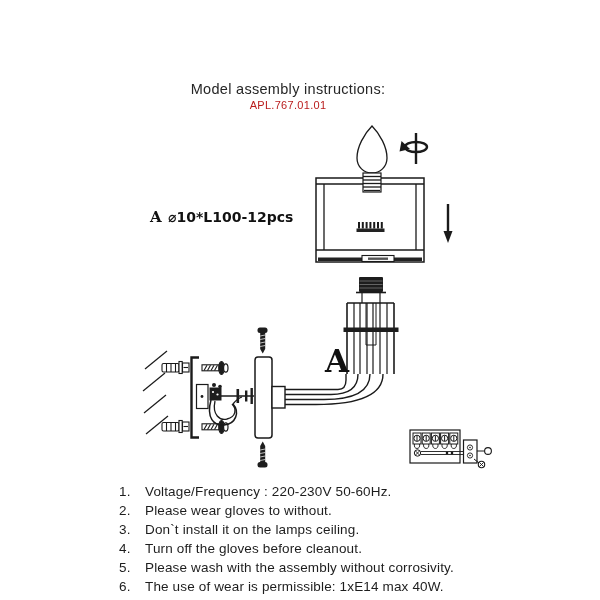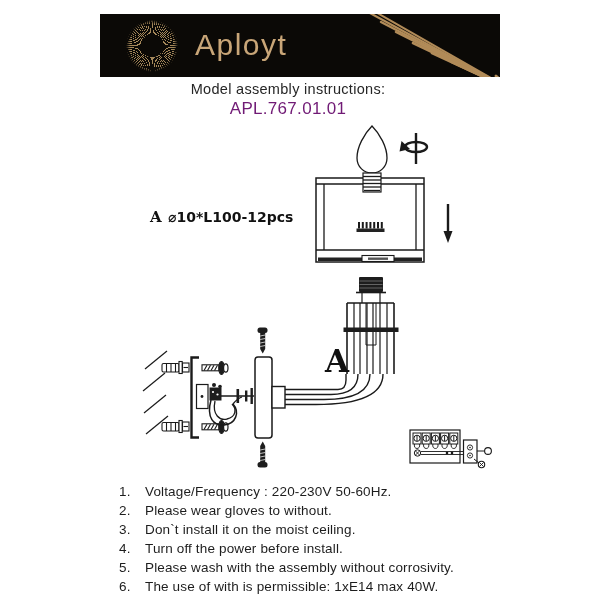--- a/index.html
+++ b/index.html
@@ -12,51 +12,34 @@
       background:
         radial-gradient(circle at 50% 50%, #0b0906 0 11px, rgba(11,9,6,0) 11.5px),
         radial-gradient(circle at 50% 50%, rgba(11,9,6,0) 0 22px, #0b0906 26px),
         repeating-conic-gradient(from 0deg, #a5885a 0deg 1.6deg, #0b0906 1.6deg 5.2deg);}
   .brand{position:absolute;left:95px;top:50%;transform:translateY(-54%);
          color:#c9a678;font-size:30px;letter-spacing:1.5px;font-weight:normal;}
   .header-rays{position:absolute;right:0;top:0;width:190px;height:63px;}
   
   .title-block{position:absolute;left:0;top:81px;width:576px;text-align:center;}
   .title-line1{font-size:14.5px;color:#262626;letter-spacing:.3px;}
-  .title-line2{font-size:17px;color:#701a75;margin-top:2px;letter-spacing:.3px;}
+  .title-line2{font-size:11px;color:#b91c1c;margin-top:2px;letter-spacing:.3px;}
   
   .diagram-svg{position:absolute;left:0;top:0;width:600px;height:600px;}
   
   .instr{position:absolute;left:119px;top:482px;width:470px;}
   .instr-row{display:flex;font-size:13.5px;line-height:19px;color:#1d1d1d;letter-spacing:.15px;}
   .instr-num{width:26px;flex:0 0 26px;}
   .instr-text{flex:1;}
 </style>
 </head>
 <body>
 
 <div class="page">
 
-  <div class="header">
-    <div class="logo-burst"></div>
-    <div class="brand">Aployt</div>
-    <svg class="header-rays" viewBox="210 0 190 63">
-      <g stroke="#b18b58" stroke-linecap="round" fill="none">
-        <line x1="412" y1="76" x2="258" y2="-12" stroke-width="2"></line>
-        <line x1="412" y1="76" x2="268" y2="-2" stroke-width="2.2"></line>
-        <line x1="412" y1="76" x2="281" y2="8" stroke-width="2.4"></line>
-        <line x1="412" y1="76" x2="296" y2="18" stroke-width="2.5"></line>
-        <line x1="412" y1="76" x2="313" y2="29" stroke-width="2.6"></line>
-        <line x1="412" y1="76" x2="332" y2="39" stroke-width="2.7"></line>
-        <line x1="412" y1="76" x2="352" y2="48" stroke-width="2.8"></line>
-        <line x1="412" y1="76" x2="374" y2="56" stroke-width="2.8"></line>
-        <line x1="412" y1="76" x2="396" y2="62" stroke-width="2.8"></line>
-      </g>
-    </svg>
-  </div>
 
   <div class="title-block">
     <div class="title-line1">Model assembly instructions:</div>
     <div class="title-line2">APL.767.01.01</div>
   </div>
 
   <svg class="diagram-svg" viewBox="0 0 600 600">
     <g stroke="#1a1a1a" fill="none" stroke-width="1.3">
 
       <g>
@@ -290,29 +273,29 @@
     <div class="instr-row">
       <span class="instr-num">1.</span>
       <span class="instr-text">Voltage/Frequency : 220-230V 50-60Hz.</span>
     </div>
     <div class="instr-row">
       <span class="instr-num">2.</span>
       <span class="instr-text">Please wear gloves to without.</span>
     </div>
     <div class="instr-row">
       <span class="instr-num">3.</span>
-      <span class="instr-text">Don`t install it on the moist ceiling.</span>
+      <span class="instr-text">Don`t install it on the lamps ceiling.</span>
     </div>
     <div class="instr-row">
       <span class="instr-num">4.</span>
-      <span class="instr-text">Turn off the power before install.</span>
+      <span class="instr-text">Turn off the gloves before cleanout.</span>
     </div>
     <div class="instr-row">
       <span class="instr-num">5.</span>
       <span class="instr-text">Please wash with the assembly without corrosivity.</span>
     </div>
     <div class="instr-row">
       <span class="instr-num">6.</span>
-      <span class="instr-text">The use of with is permissible: 1xE14 max 40W.</span>
+      <span class="instr-text">The use of wear is permissible: 1xE14 max 40W.</span>
     </div>
   </div>
 
 </div>
 
 </body></html>

